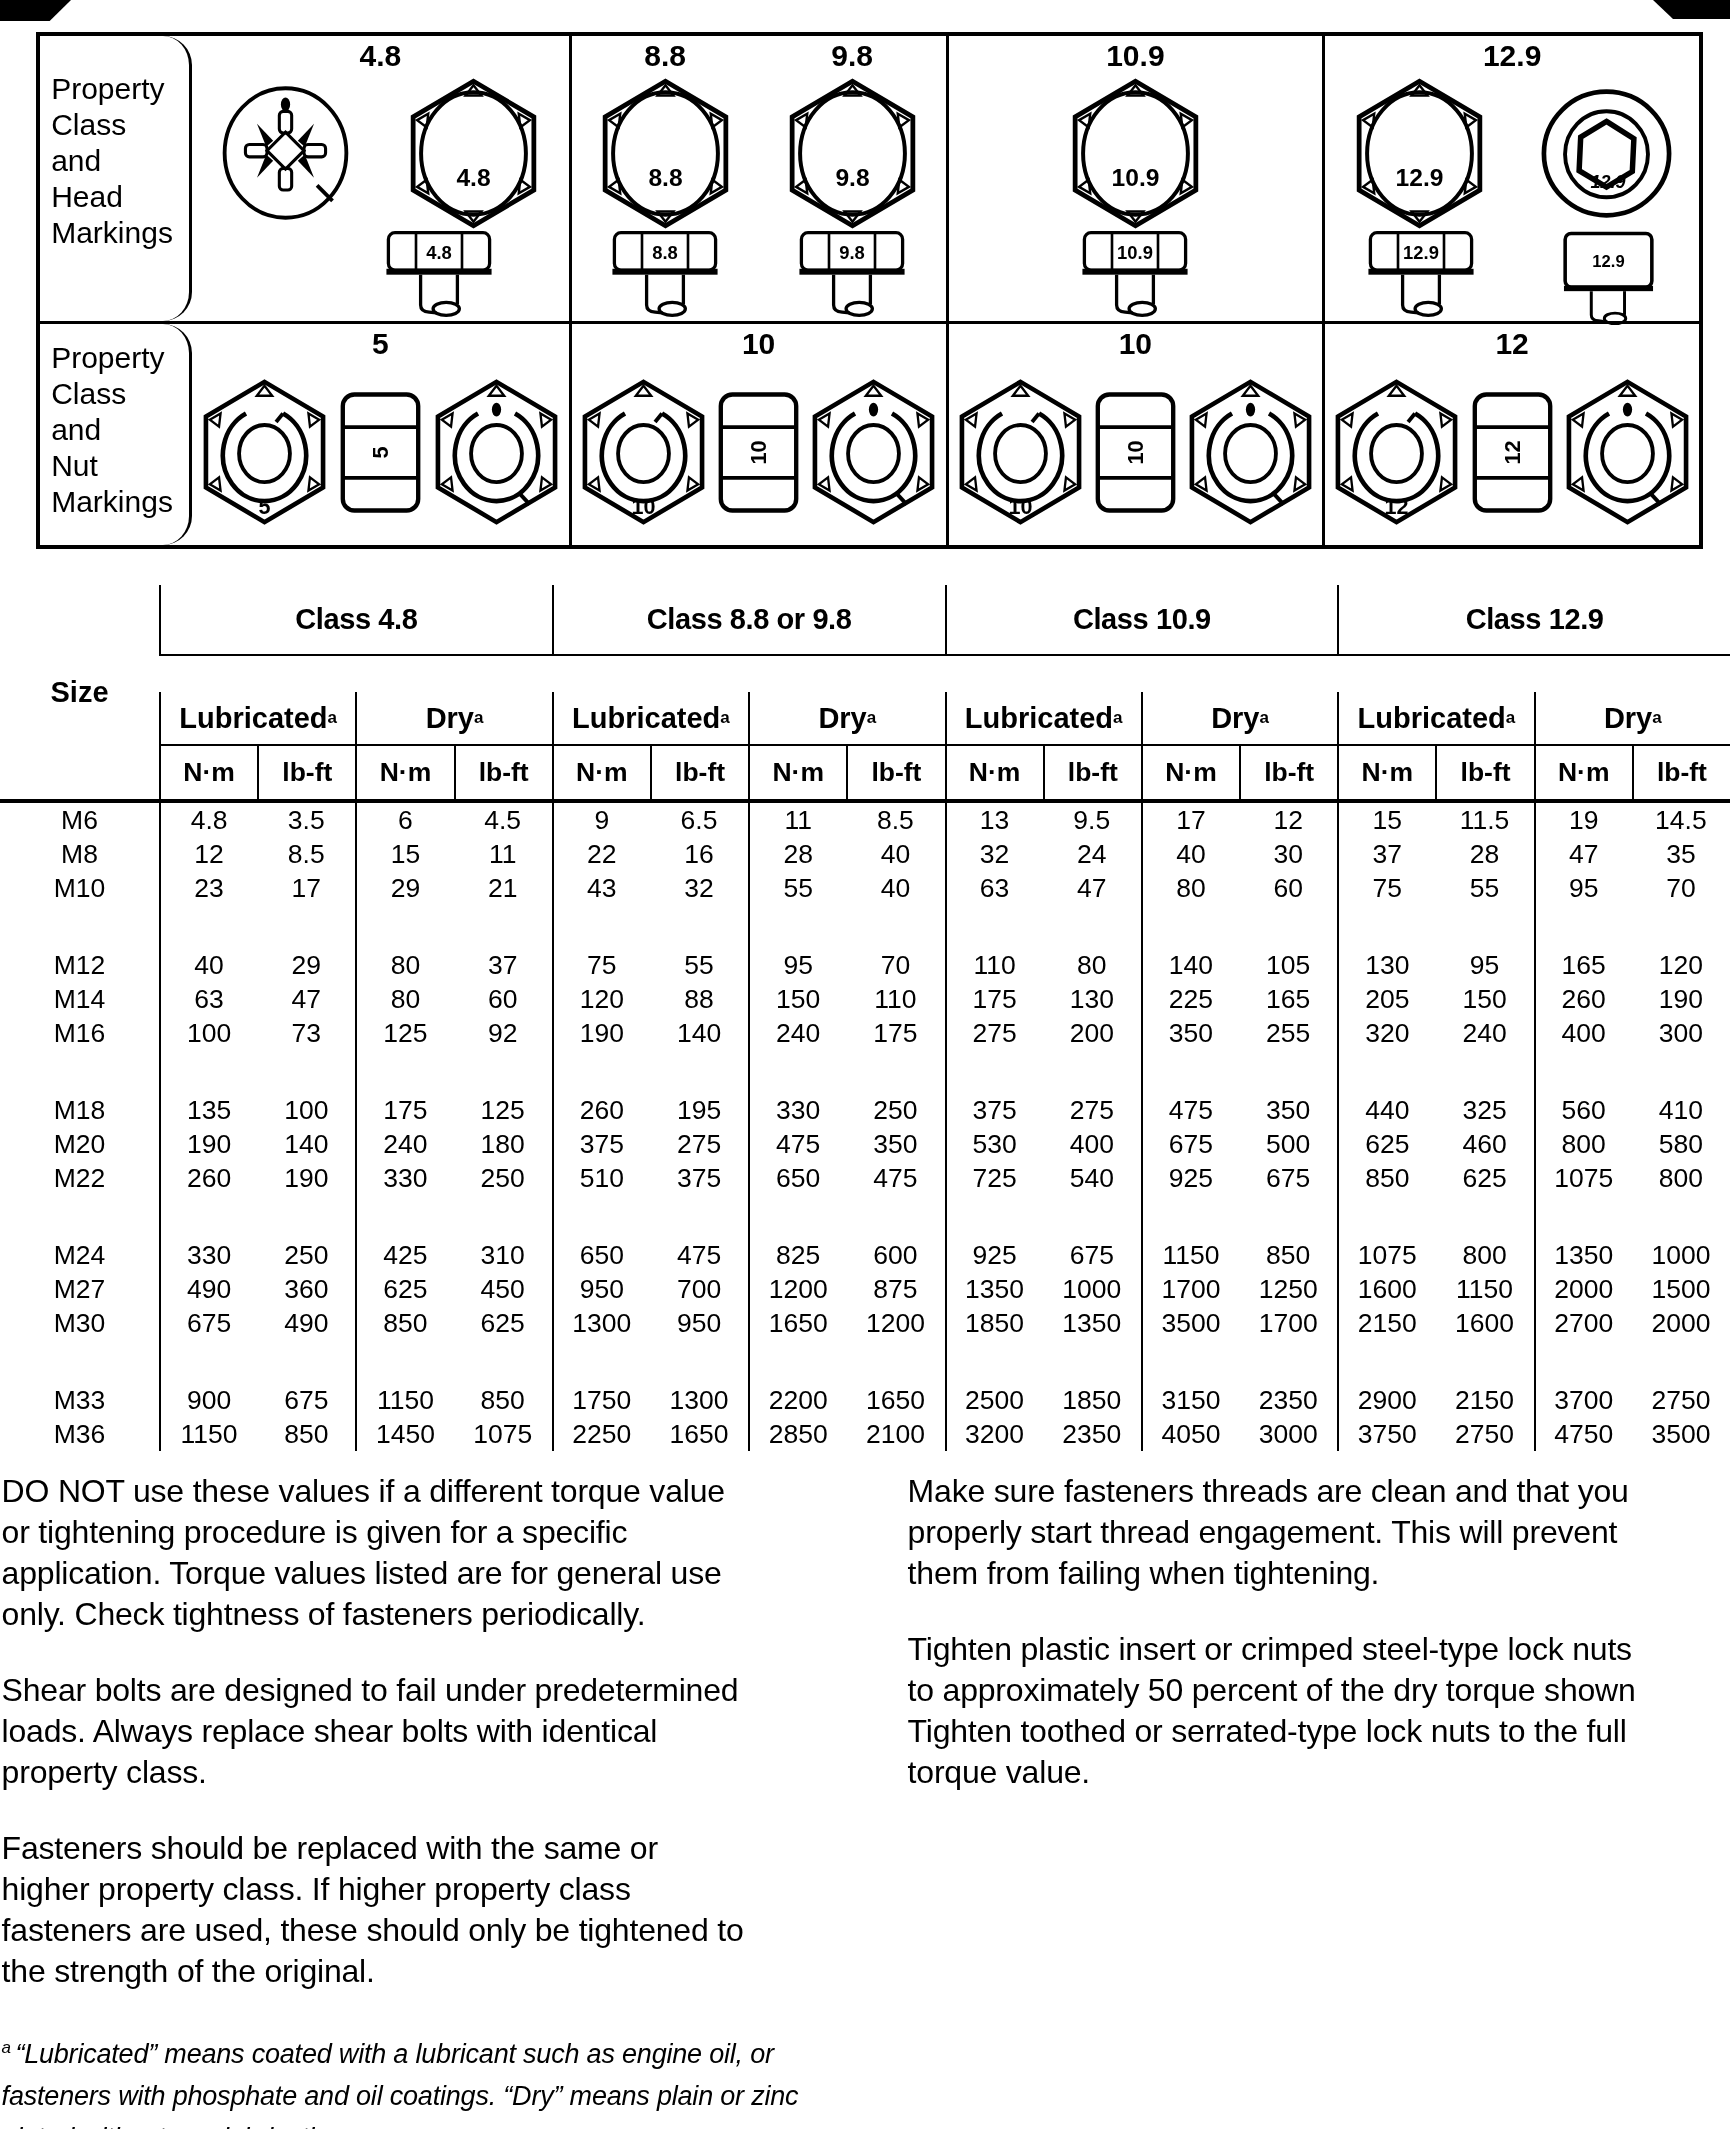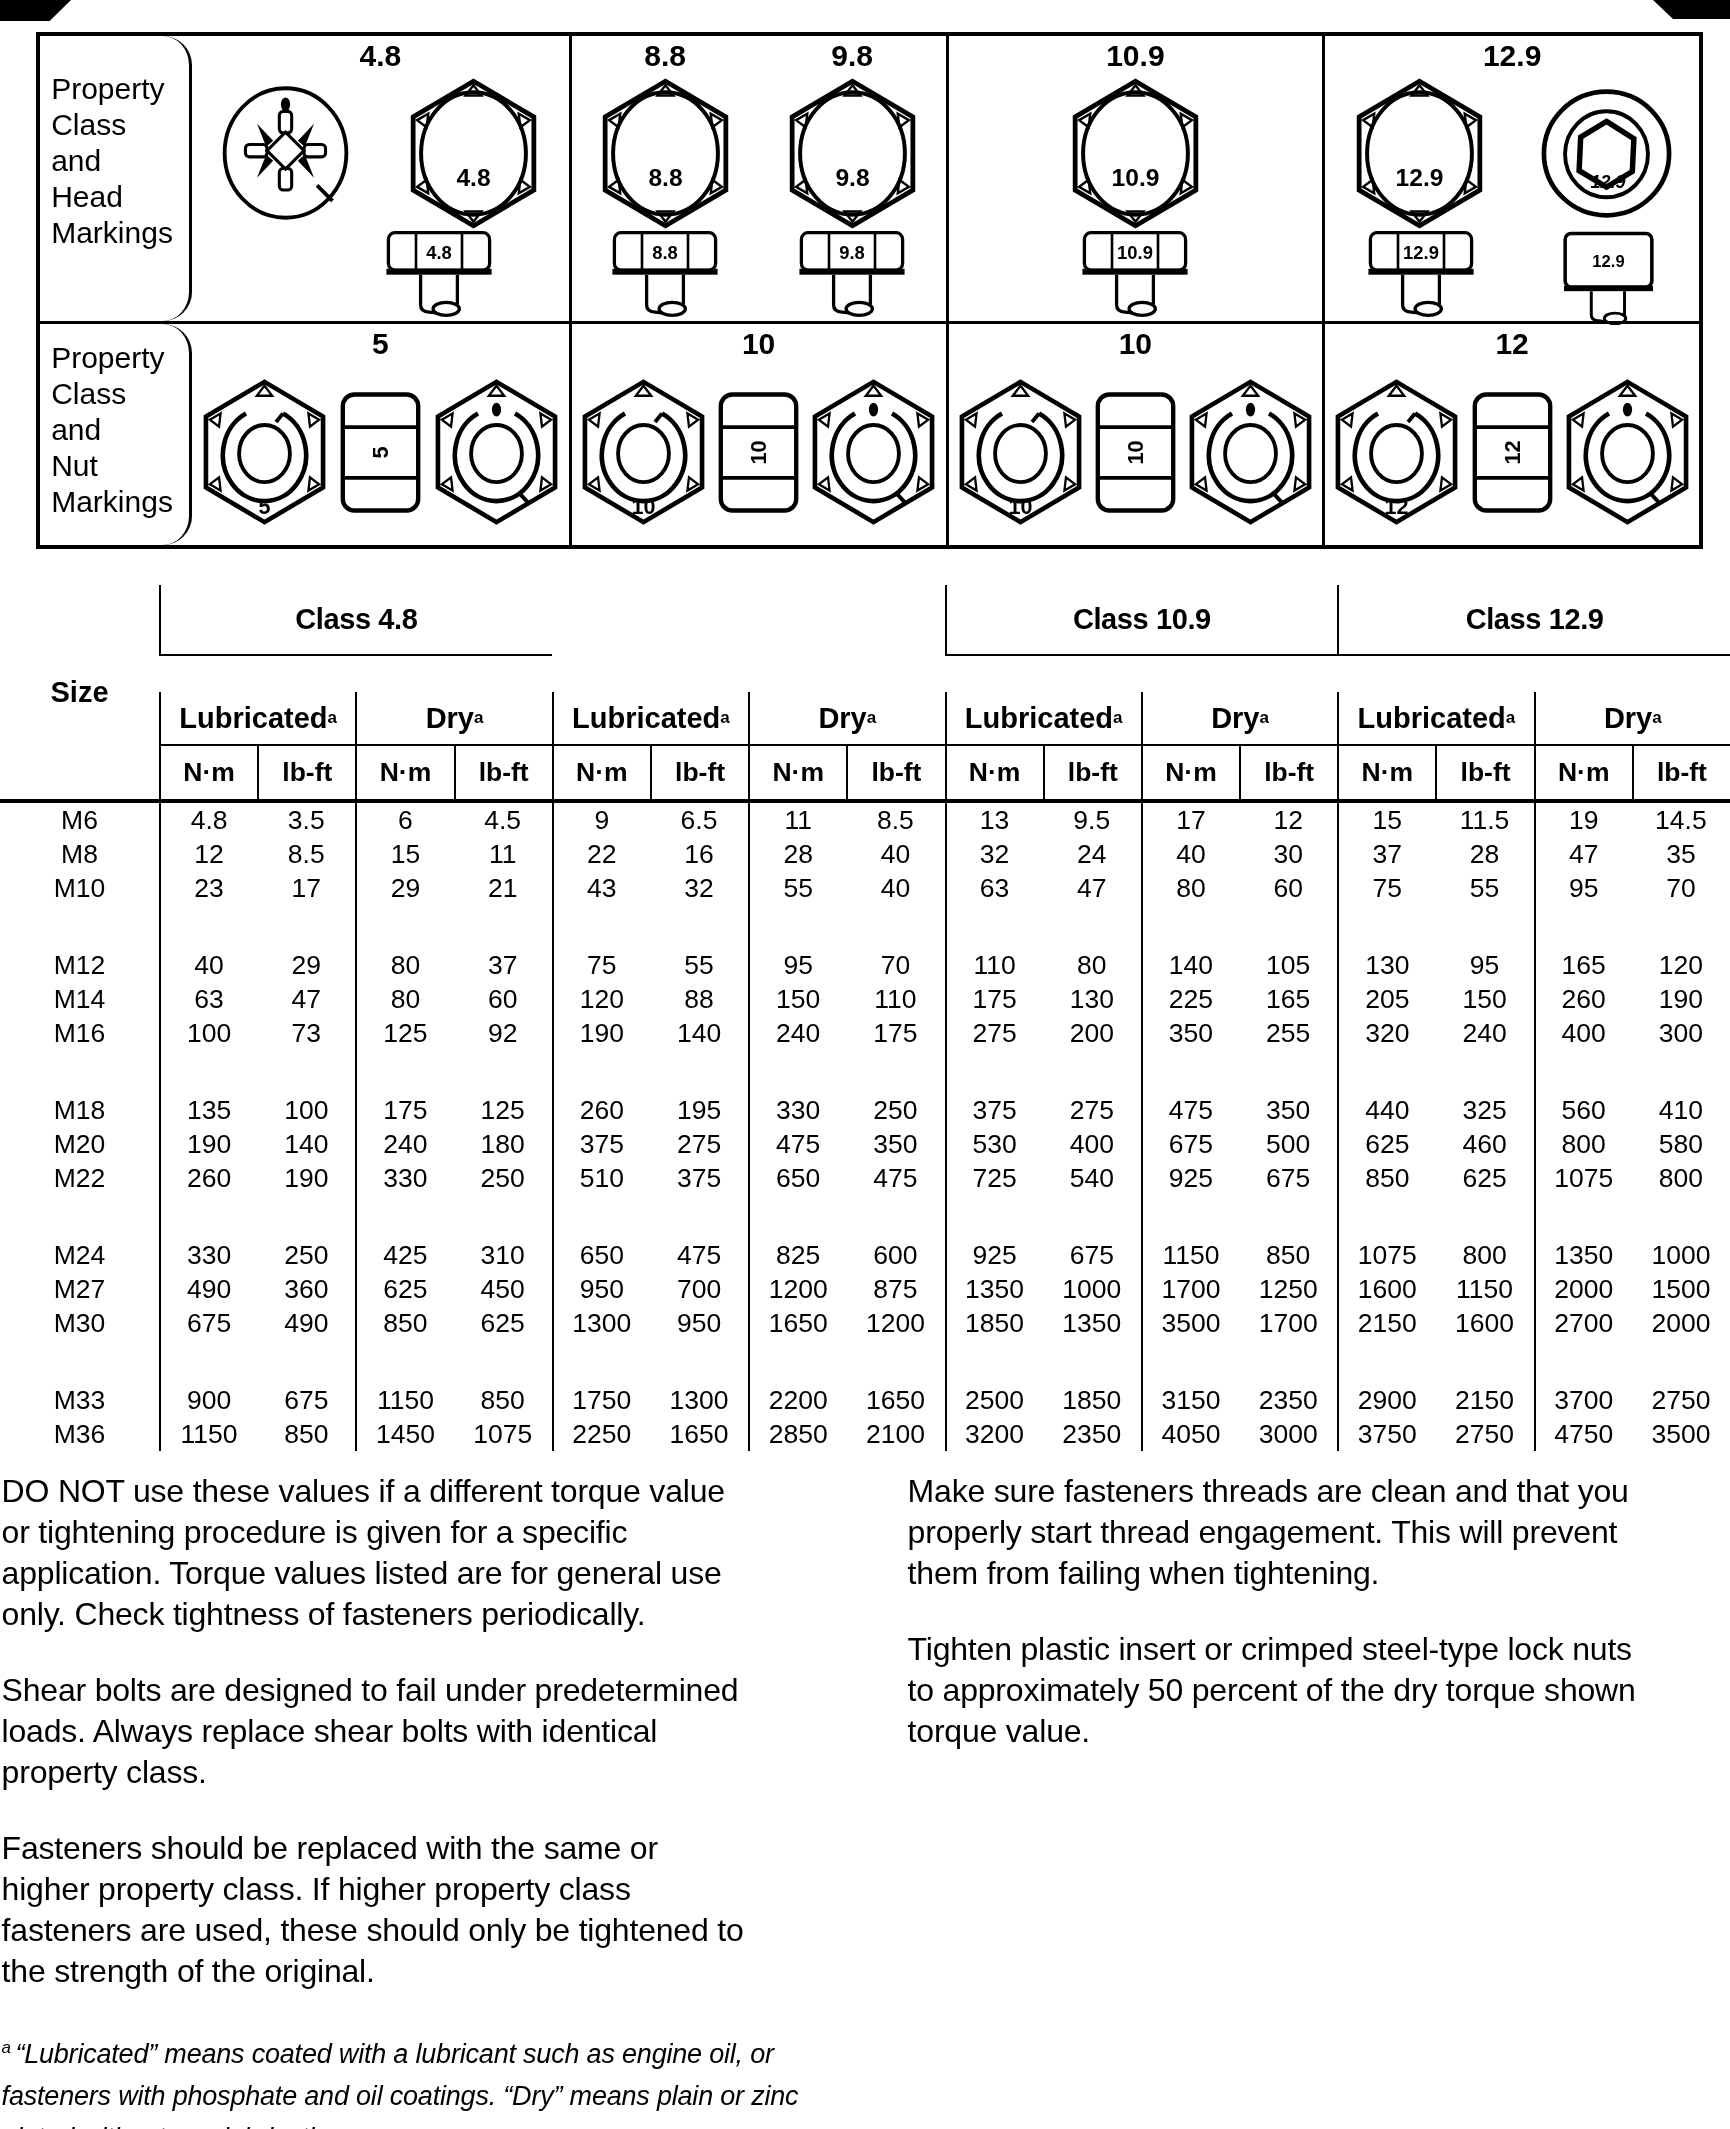--- a/index.html
+++ b/index.html
@@ -399,20 +399,21 @@
               </svg></span>
           </div>
         </div>
       </div>
   </div>
 
   <div class="torque-table">
     <div class="t-header">
       <div class="th-size">Size</div>
     <div class="th-group" style="grid-column: 2 / span 4;">Class 4.8</div>
+        <div class="th-group" style="grid-column: 6 / span 4;">Class 8.8 or 9.8</div>
         <div class="th-group" style="grid-column: 10 / span 4;">Class 10.9</div>
         <div class="th-group" style="grid-column: 14 / span 4;">Class 12.9</div>
         <div class="th-cond" style="grid-column: 2 / span 2;">
           <span>Lubricated</span>
           <sup>a</sup>
         </div>
         <div class="th-cond" style="grid-column: 4 / span 2;">
           <span>Dry</span>
           <sup>a</sup>
         </div>
@@ -830,18 +831,19 @@
       </div>
     <div class="notes-col right">
         <div class="para">
           <div class="text-line">Make sure fasteners threads are clean and that you</div>
           <div class="text-line">properly start thread engagement. This will prevent</div>
           <div class="text-line">them from failing when tightening.</div>
         </div>
         <div class="para">
           <div class="text-line">Tighten plastic insert or crimped steel-type lock nuts</div>
           <div class="text-line">to approximately 50 percent of the dry torque shown</div>
+          <div class="text-line">Tighten toothed or serrated-type lock nuts to the full</div>
           <div class="text-line">torque value.</div>
         </div>
       </div>
   </div>
 </div>
 
 
 </body></html>

